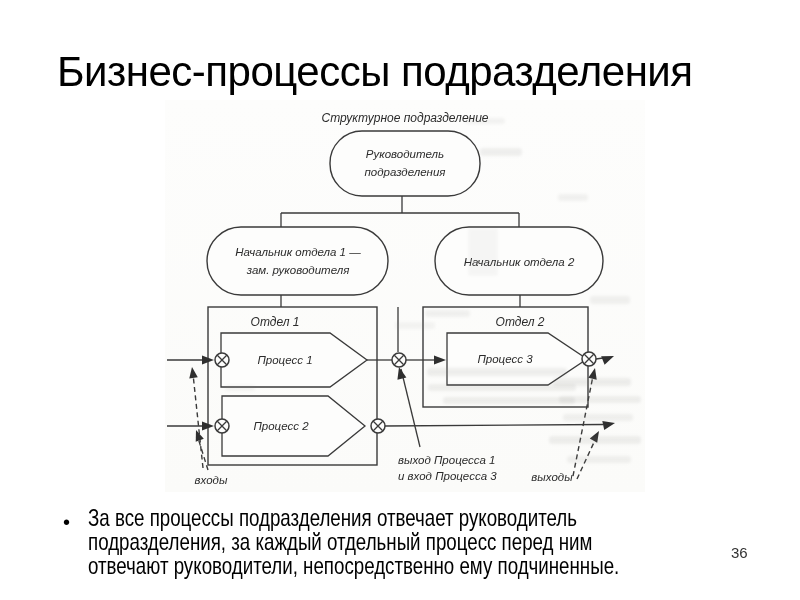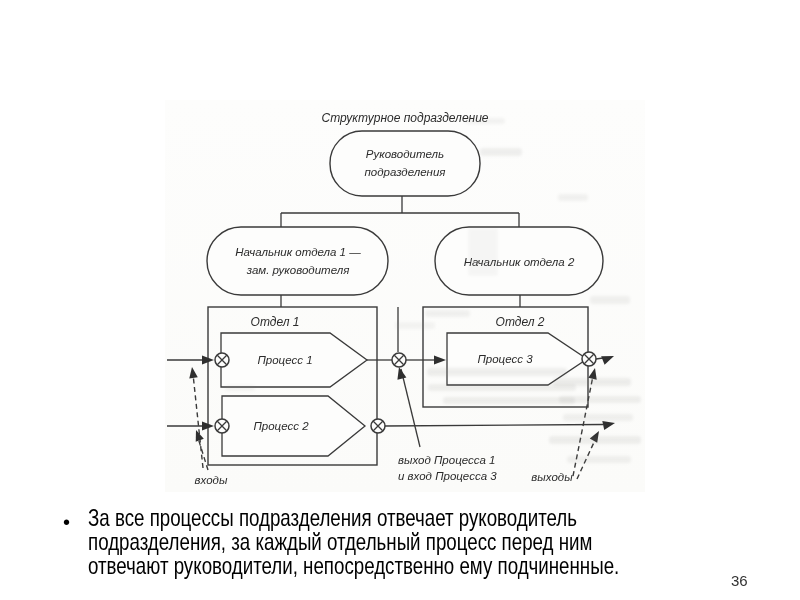--- a/index.html
+++ b/index.html
@@ -8,36 +8,37 @@
   .title{position:absolute;left:57px;top:49px;width:720px;font-size:42px;line-height:46px;
          color:#000000;letter-spacing:-0.5px;white-space:nowrap;}
   .figure{position:absolute;left:165px;top:100px;width:480px;height:392px;
           background:linear-gradient(#fdfdfc,#fbfbf9);font-style:italic;}
   .figure svg{position:absolute;left:0;top:0;}
   .smudge{position:absolute;background:#8a8a86;border-radius:3px;filter:blur(1.6px);
           pointer-events:none;}
   .bullet-dot{position:absolute;left:63px;top:511px;font-size:20px;color:#000;}
   .bullet-text{position:absolute;left:88px;top:506px;width:720px;font-size:24px;line-height:24px;
                color:#000;transform:scaleX(0.78);transform-origin:left top;white-space:nowrap;}
-  .page-number{position:absolute;left:731px;top:544px;font-size:15px;color:#333;margin-top:28px;}
+  .page-number{position:absolute;left:731px;top:544px;font-size:15px;color:#333;}
   svg text{font-family:"Liberation Sans","DejaVu Sans",sans-serif;fill:#2b2b2b;}
   .ln{stroke:#3a3a3a;stroke-width:1.3;fill:none;}
   .lnthick{stroke:#2f2f2f;stroke-width:2.6;fill:none;}
   .dash{stroke:#3a3a3a;stroke-width:1.4;fill:none;stroke-dasharray:5 3.5;}
   .shape{stroke:#3a3a3a;stroke-width:1.4;fill:#fdfdfc;}
   .pent{stroke:#3a3a3a;stroke-width:1.3;fill:#fdfdfc;}
   .ah{fill:#2f2f2f;stroke:none;}
   .t12{font-size:12px;}
   .t11{font-size:11.5px;}
 </style>
 </head>
 <body>
 
 <div class="slide">
 
+  <div class="title">Бизнес-процессы подразделения</div>
 
   <div class="figure">
     <svg width="480" height="392" viewBox="0 0 480 392">
 
       <text class="t12" x="240" y="22" text-anchor="middle">Структурное подразделение</text>
 
       <g>
         <path class="ln" d="M237,96 V113"></path>
         <path class="ln" d="M116,113 H354"></path>
         <path class="ln" d="M116,113 V127"></path>

